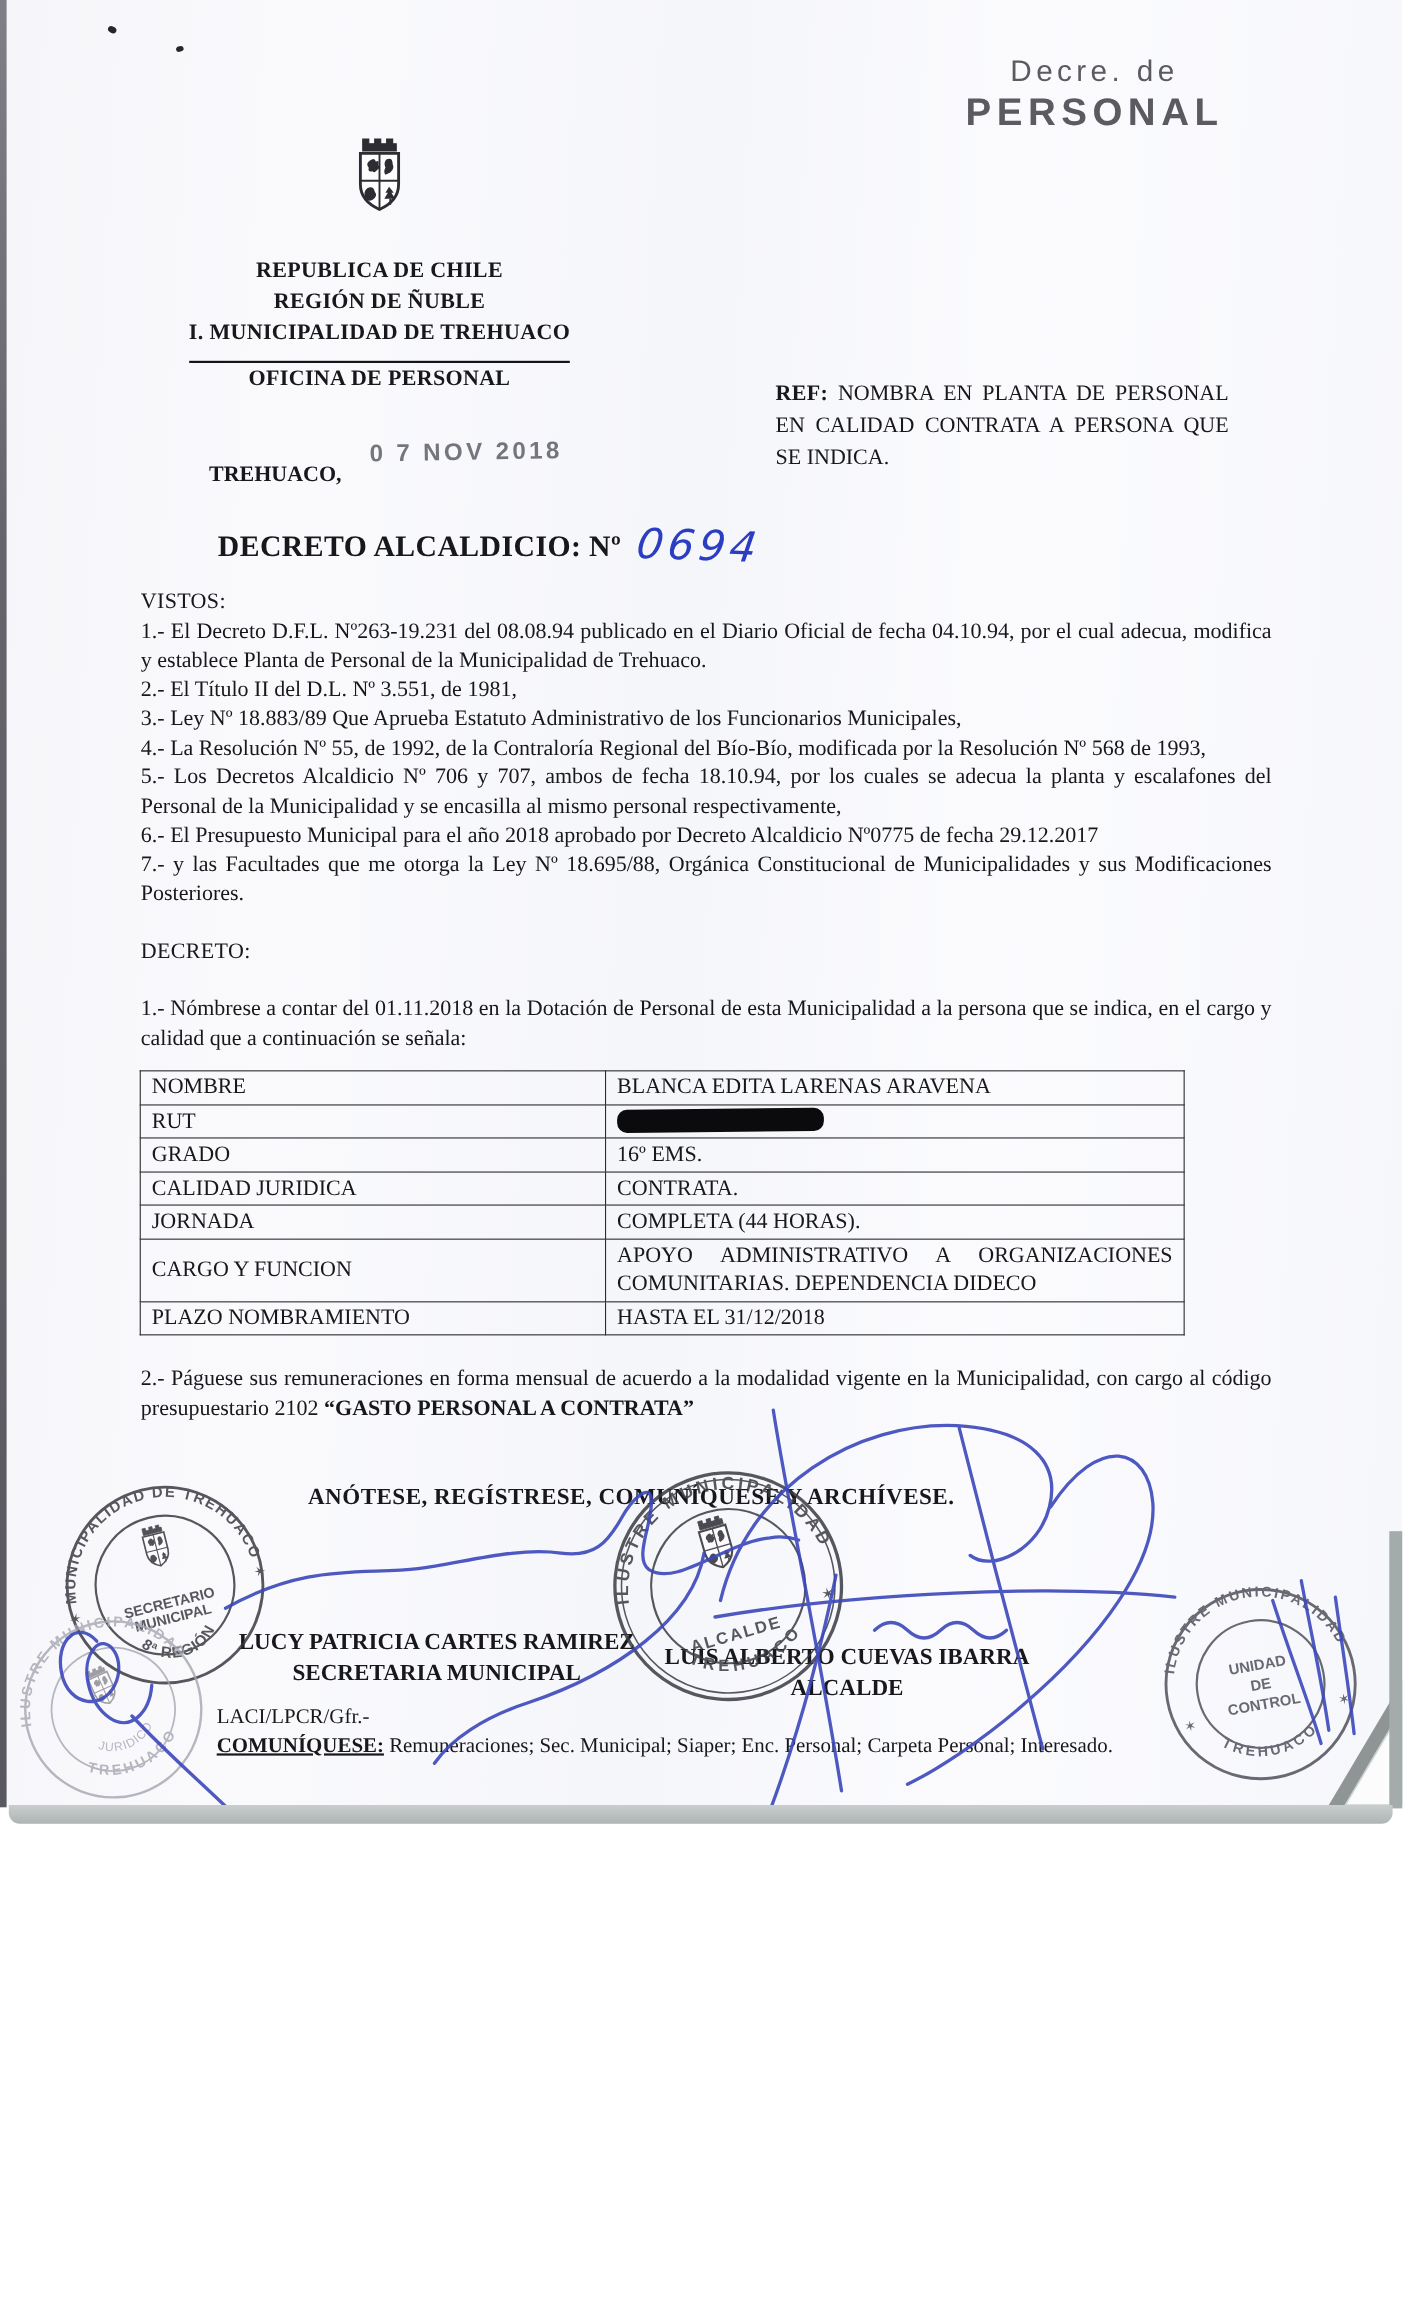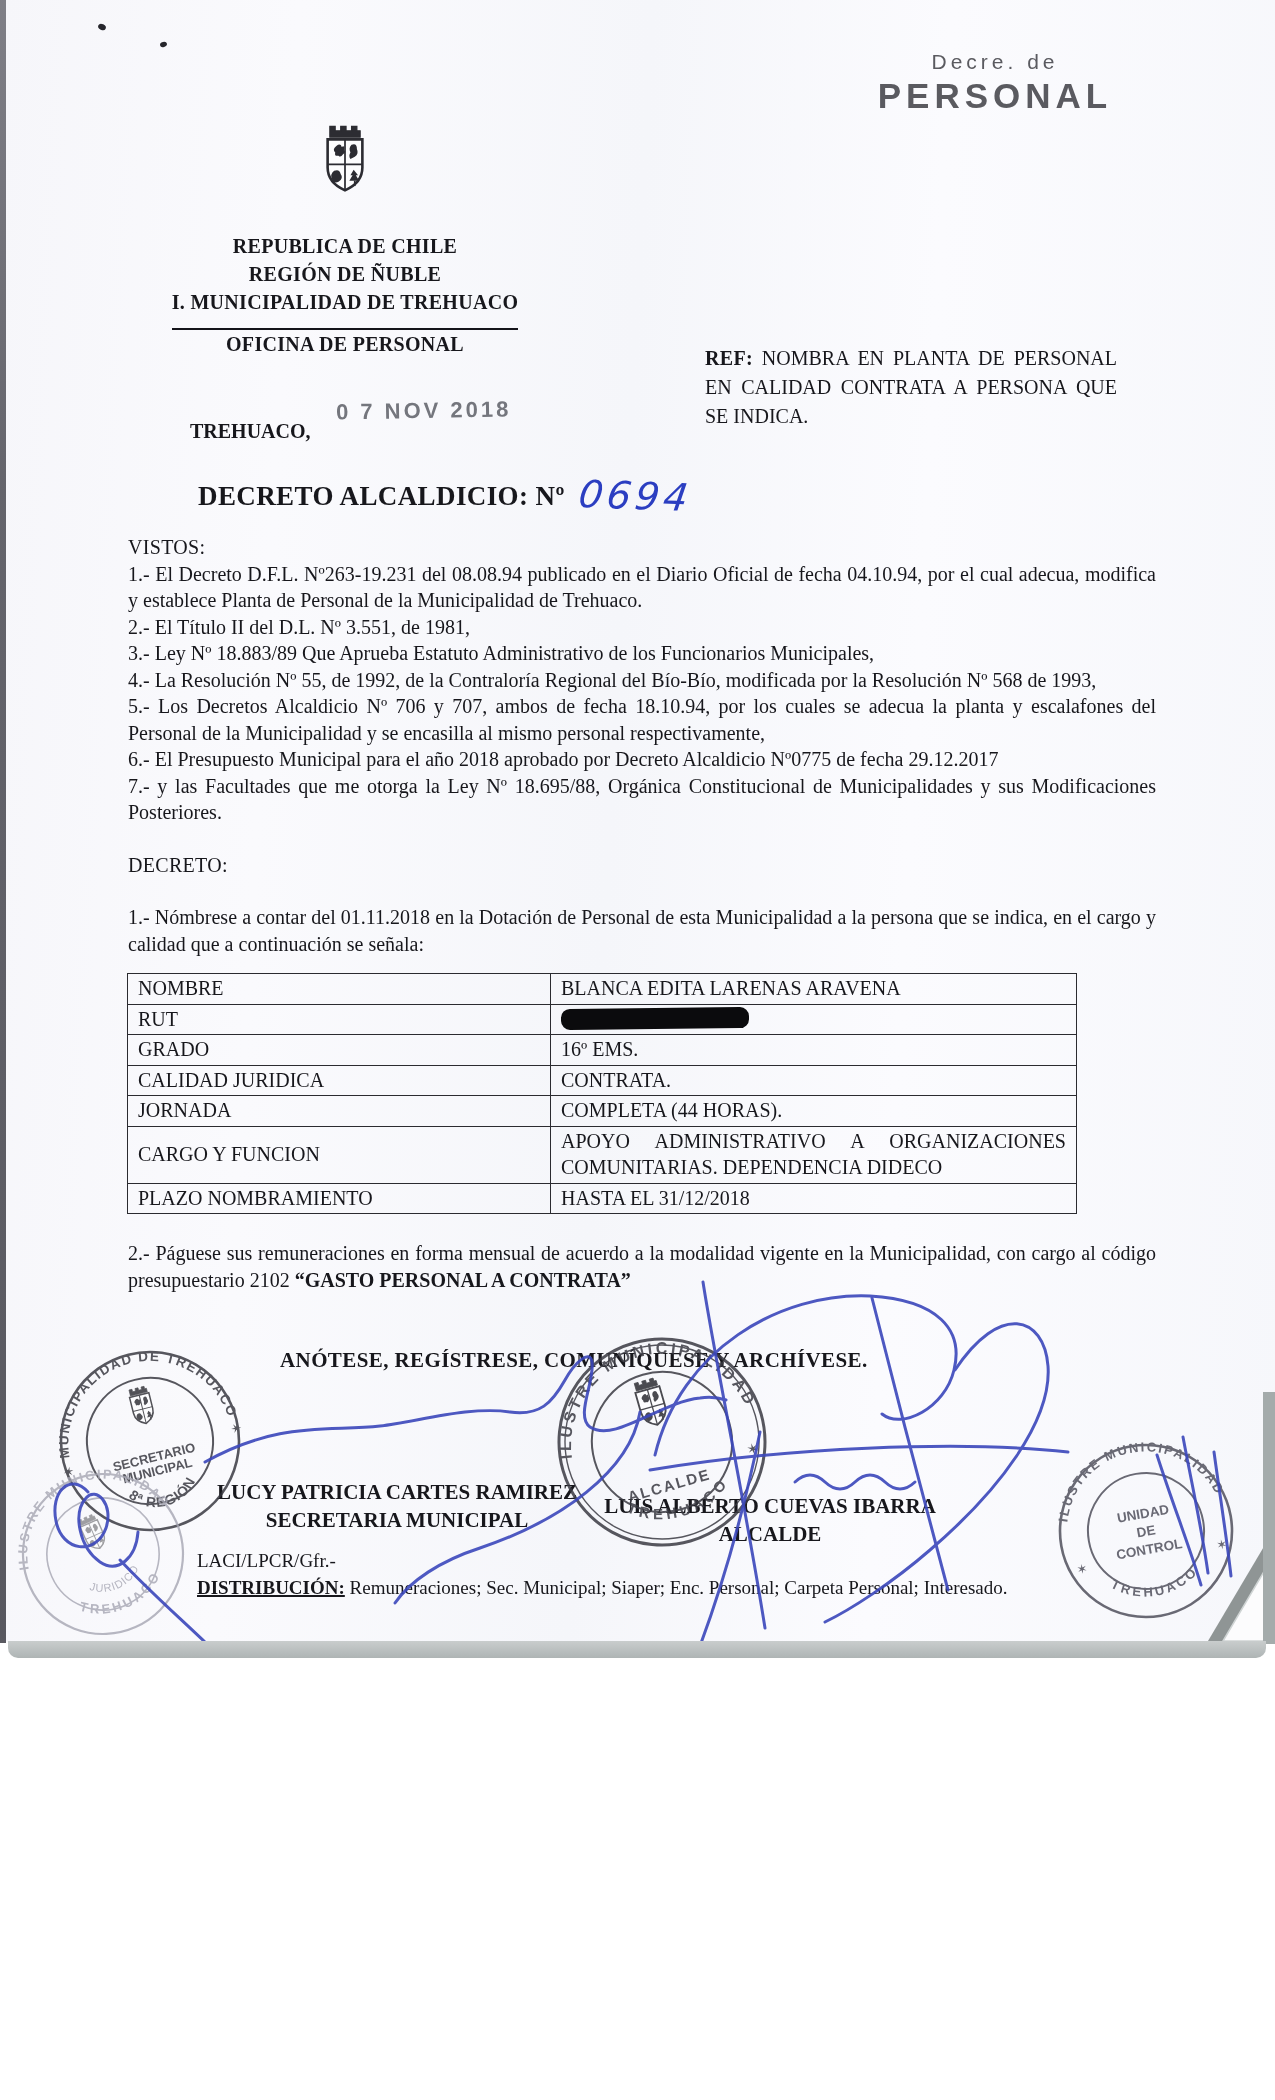--- a/index.html
+++ b/index.html
@@ -17,21 +17,21 @@
     background:linear-gradient(180deg,#c9cdcd,#aeb4b4); border-radius:0 0 10px 10px; }
   .right-scan-band { position:absolute; left:1263px; top:1392px; width:12px; height:252px; background:#a4abab; }
   .speck { position:absolute; background:#26262c; border-radius:50%; }
 
   .hdr-block { position:absolute; left:150px; top:232px; width:390px; text-align:center;
     font-weight:bold; font-size:20px; line-height:28px; letter-spacing:.3px; }
   .hdr-underline { display:inline-block; border-bottom:2.4px solid #14141a; padding-bottom:12px; }
 
   .stamp-tr { position:absolute; left:850px; top:50px; width:290px; text-align:center;
     color:#45454b; font-family:"Liberation Sans","DejaVu Sans",sans-serif; opacity:.88; }
-  .stamp-tr .l1 { font-size:21px; letter-spacing:4px; }
+  .stamp-tr .l1 { font-size:27px; letter-spacing:4px; }
   .stamp-tr .l2 { font-size:35px; font-weight:bold; letter-spacing:5px; margin-top:2px; }
 
   .ref-block { position:absolute; left:705px; top:344px; width:412px; font-size:20px;
     line-height:29px; text-align:justify; }
   .ref-block b { letter-spacing:.3px; }
 
   .date-stamp { position:absolute; left:336px; top:398px; font-family:"Liberation Sans","DejaVu Sans",sans-serif;
     font-weight:bold; font-size:22px; letter-spacing:3px; color:#54565e; opacity:.8; transform:rotate(-1deg); }
   .place { position:absolute; left:190px; top:420px; font-weight:bold; font-size:20px; }
 
@@ -168,21 +168,21 @@
   <div class="sig-name" style="left:192px;top:1478px;width:410px">
     <div>LUCY PATRICIA CARTES RAMIREZ</div>
     <div>SECRETARIA MUNICIPAL</div>
   </div>
   <div class="sig-name" style="left:560px;top:1492px;width:420px">
     <div>LUIS ALBERTO CUEVAS IBARRA</div>
     <div>ALCALDE</div>
   </div>
 
   <div class="footer-initials">LACI/LPCR/Gfr.-</div>
-  <div class="footer-dist"><b>DISTRIBUCIÓN:</b><span> Remuneraciones; Sec. Municipal;  Siaper; Enc. Personal; Carpeta Personal; Interesado.</span></div>
+  <div class="footer-dist"><b>COMUNÍQUESE:</b><span> Remuneraciones; Sec. Municipal;  Siaper; Enc. Personal; Carpeta Personal; Interesado.</span></div>
 
   <svg class="seal" style="left:55px;top:1346px;transform:rotate(-14deg)" width="190" height="190" viewBox="0 0 190 190">
     <g stroke="#33333b" fill="none" opacity=".82">
       <circle cx="95" cy="95" r="89" stroke-width="2.6"></circle>
       <circle cx="95" cy="95" r="63" stroke-width="2"></circle>
       <defs>
         <path id="sp1" d="M 15 115 A 82 82 0 1 1 175 115"></path>
         <path id="sp1b" d="M 53 128 A 43 43 0 0 0 137 128"></path>
       </defs>
       <text font-size="13.5" font-weight="bold" fill="#33333b" stroke="none" letter-spacing="1.5">

